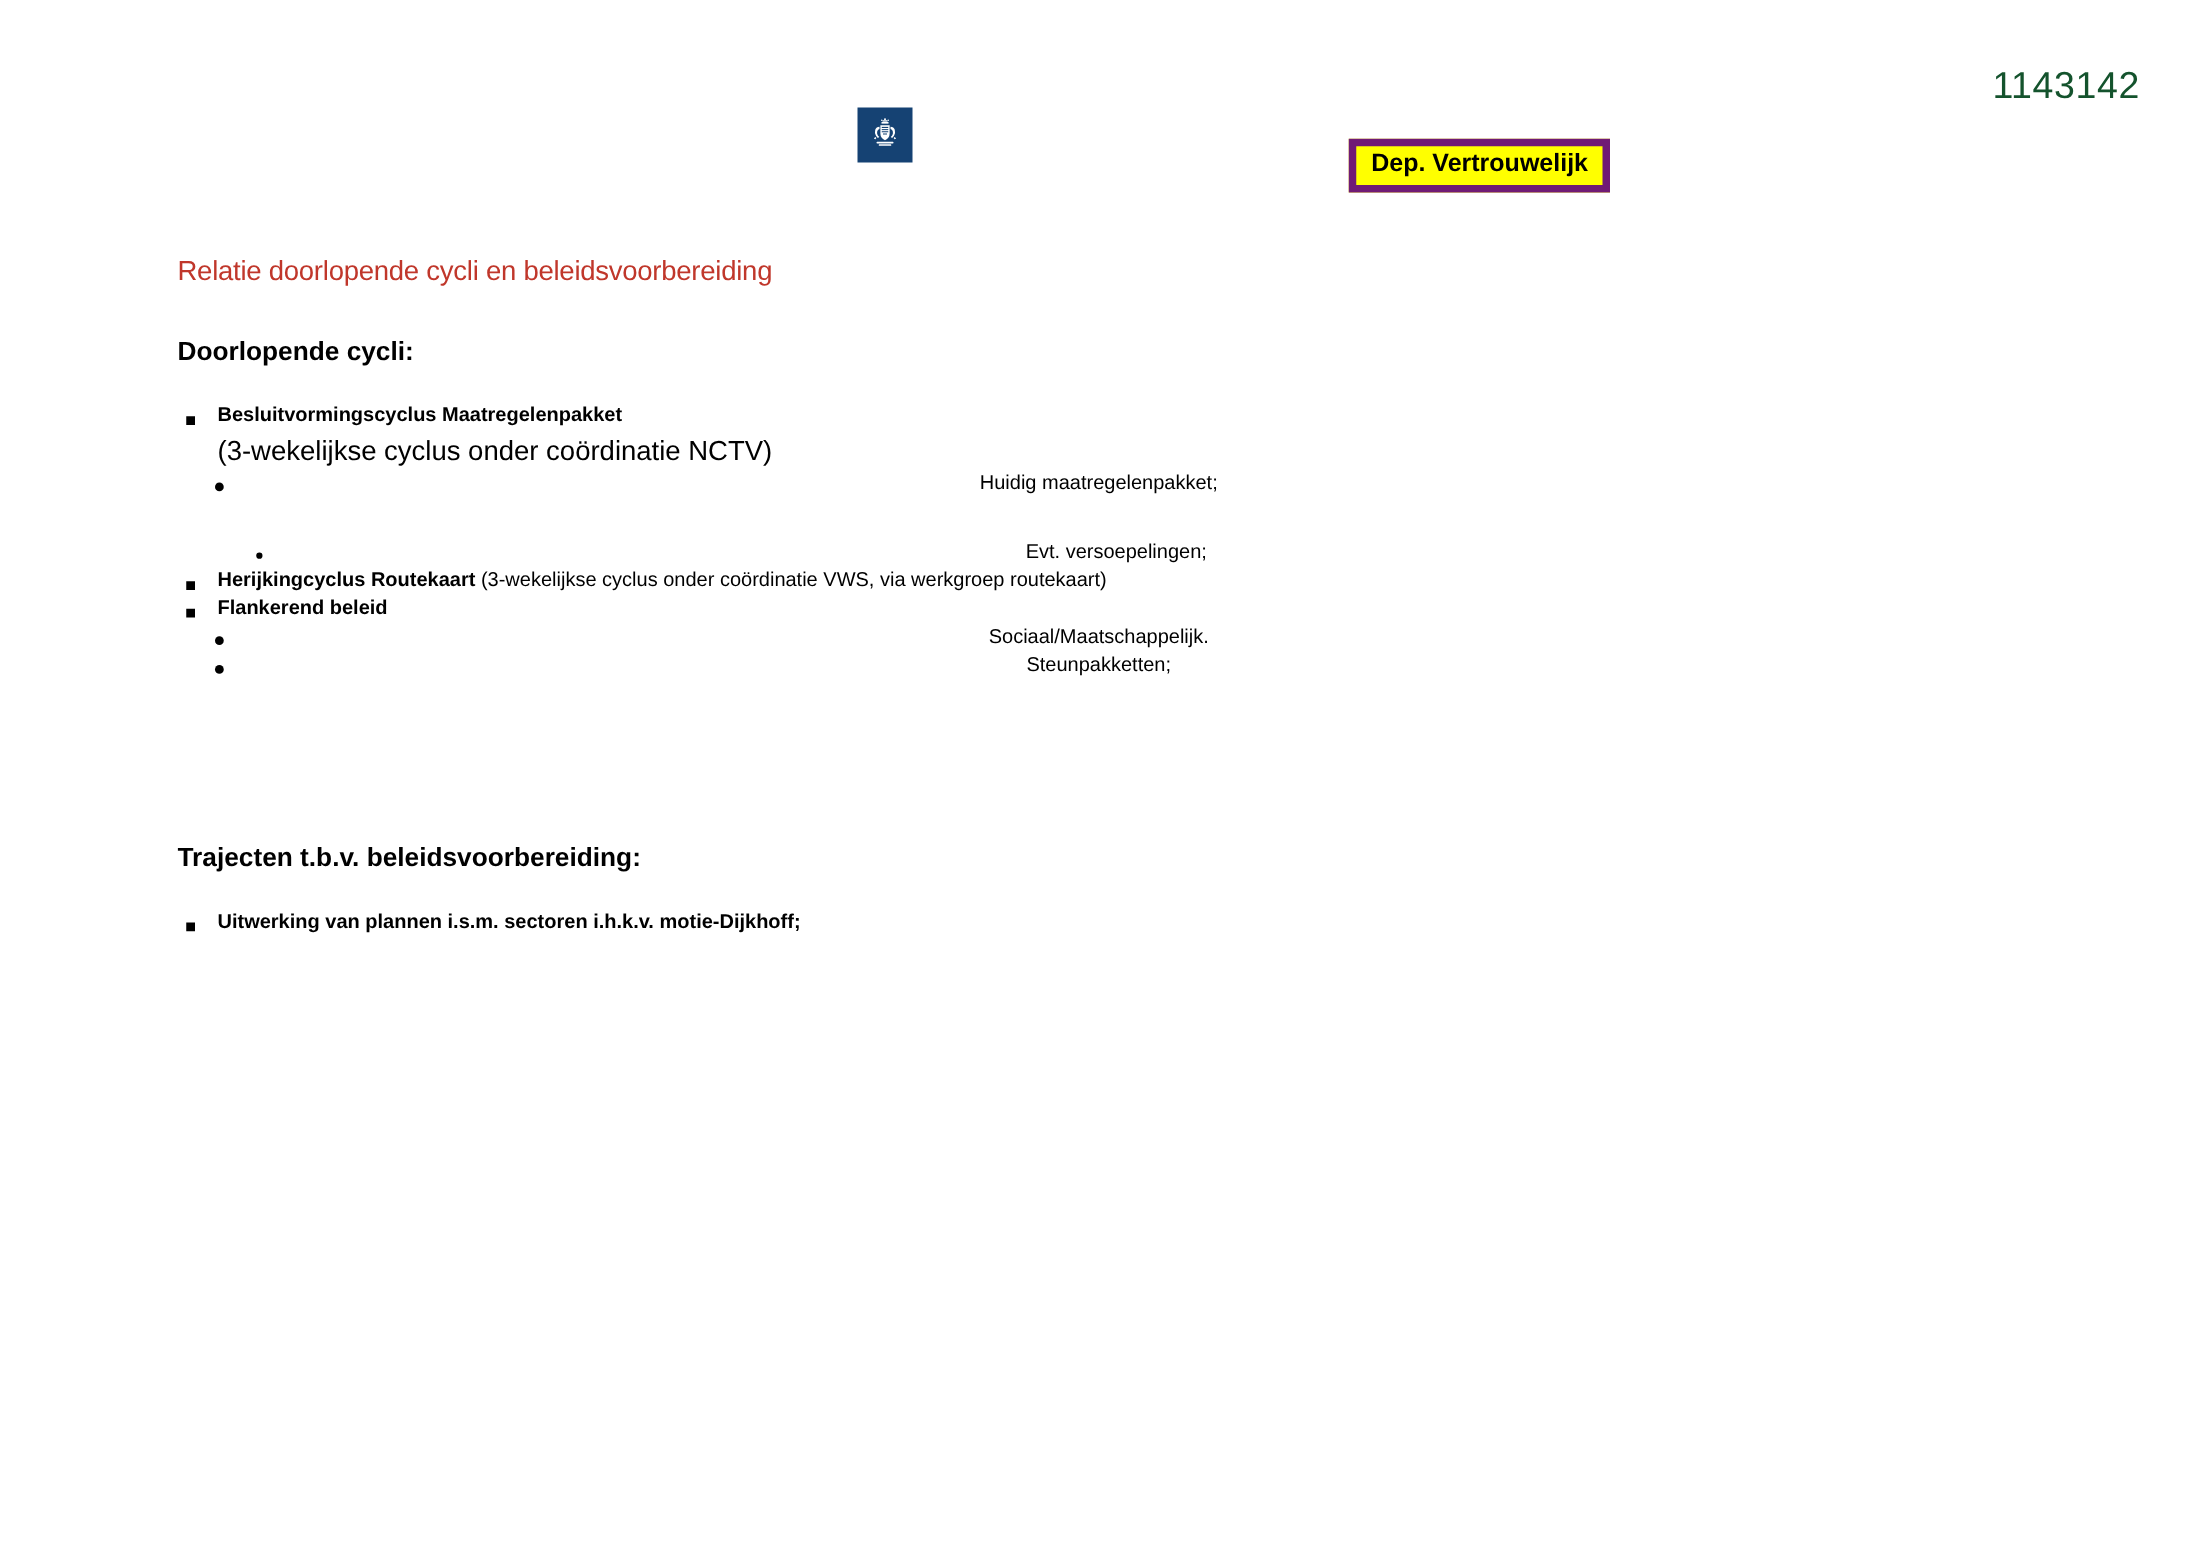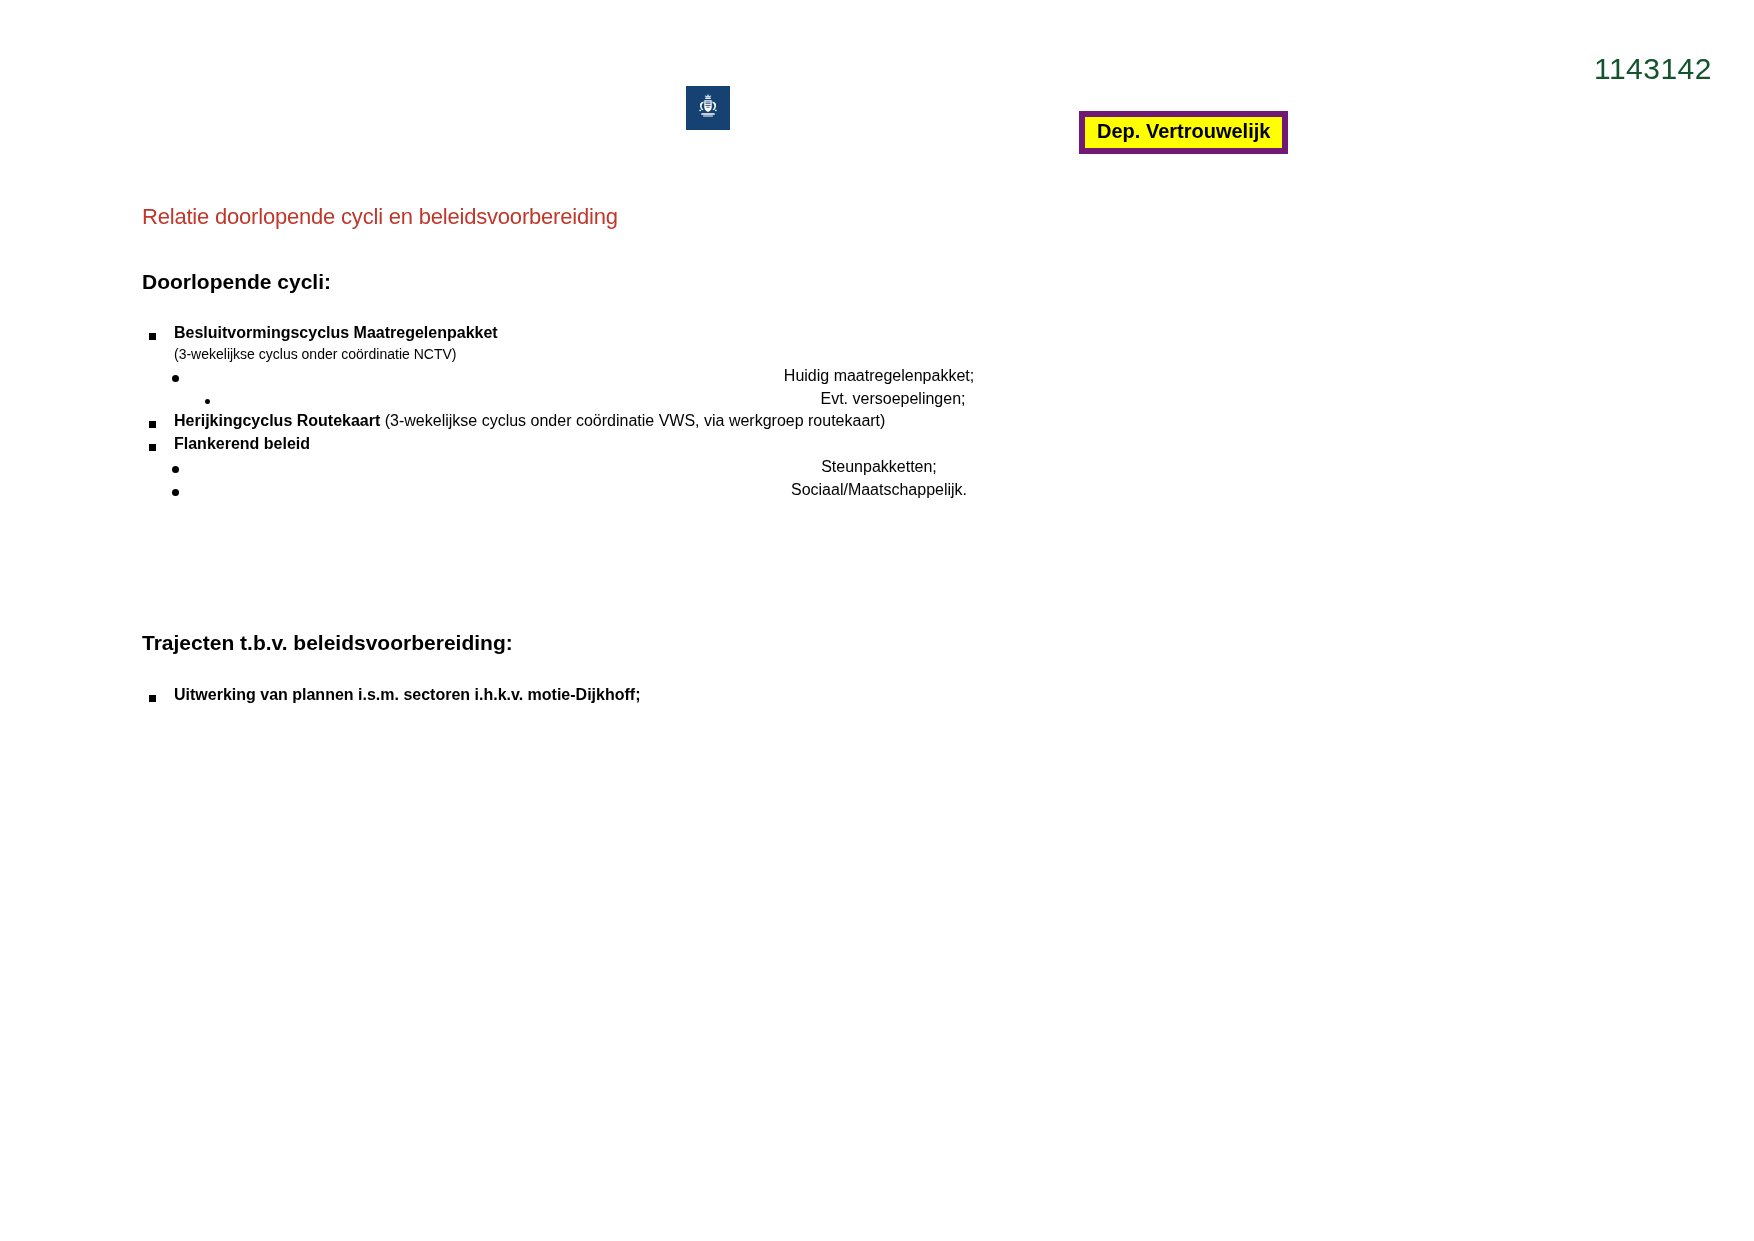--- a/index.html
+++ b/index.html
@@ -133,37 +133,38 @@
     border-radius: 50%;
     background: #000000;
   }
 
   
   ul.lvl3 {
     padding-left: 32px;
   }
   ul.lvl3 > li.item {
     padding-left: 26px;
+    margin-top: 32px;
   }
   ul.lvl3 > li.item > .marker {
     position: absolute;
     left: 7px;
     top: 11px;
     width: 5px;
     height: 5px;
     border-radius: 50%;
     background: #000000;
   }
 
   .bold { font-weight: bold; }
   .regular { font-weight: normal; }
 
   .continuation {
     padding-left: 32px;
-    font-size: 14px;
+    font-size: 22px;
     line-height: 1.42;
     font-weight: normal;
   }
 </style>
 </head>
 <body>
 
 <div class="page-number">1143142</div>
 
 <div class="logo">
@@ -233,25 +234,25 @@
       <span class="bold">Herijkingcyclus Routekaart</span><span class="regular"> (3-wekelijkse cyclus onder coördinatie VWS, via werkgroep routekaart)</span>
     </li>
 
     <li class="item bold">
       <span class="marker"></span>
       <span>Flankerend beleid</span>
     </li>
     <ul class="lvl2">
       <li class="item regular">
         <span class="marker"></span>
-        <span>Steunpakketten;</span>
+        <span>Sociaal/Maatschappelijk.</span>
       </li>
       <li class="item regular">
         <span class="marker"></span>
-        <span>Sociaal/Maatschappelijk.</span>
+        <span>Steunpakketten;</span>
       </li>
     </ul>
 
   </ul>
 
   <div class="spacer-lg"></div>
 
   <div class="section-heading">Trajecten t.b.v. beleidsvoorbereiding:</div>
 
   <div class="spacer-sm"></div>

